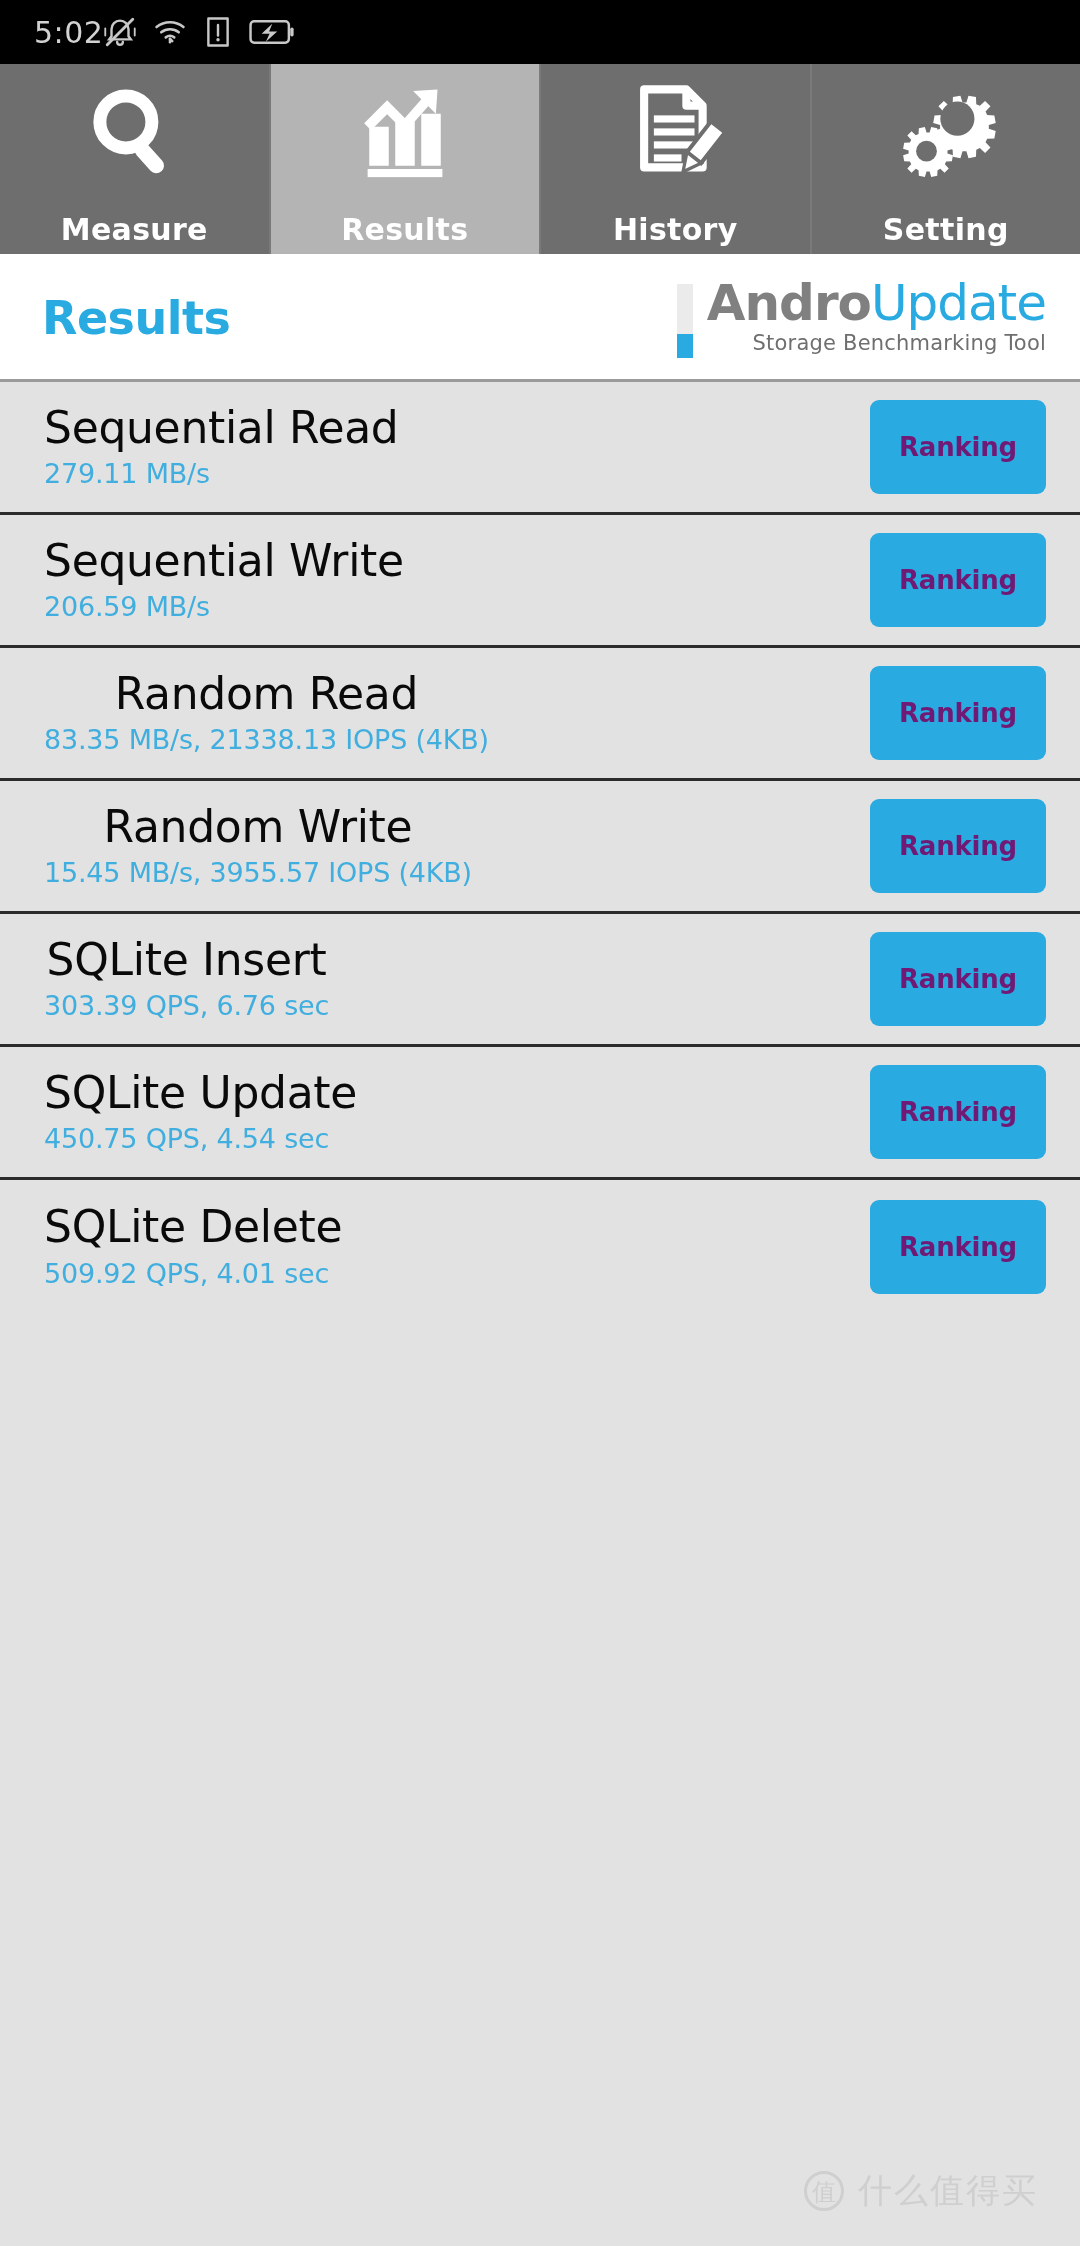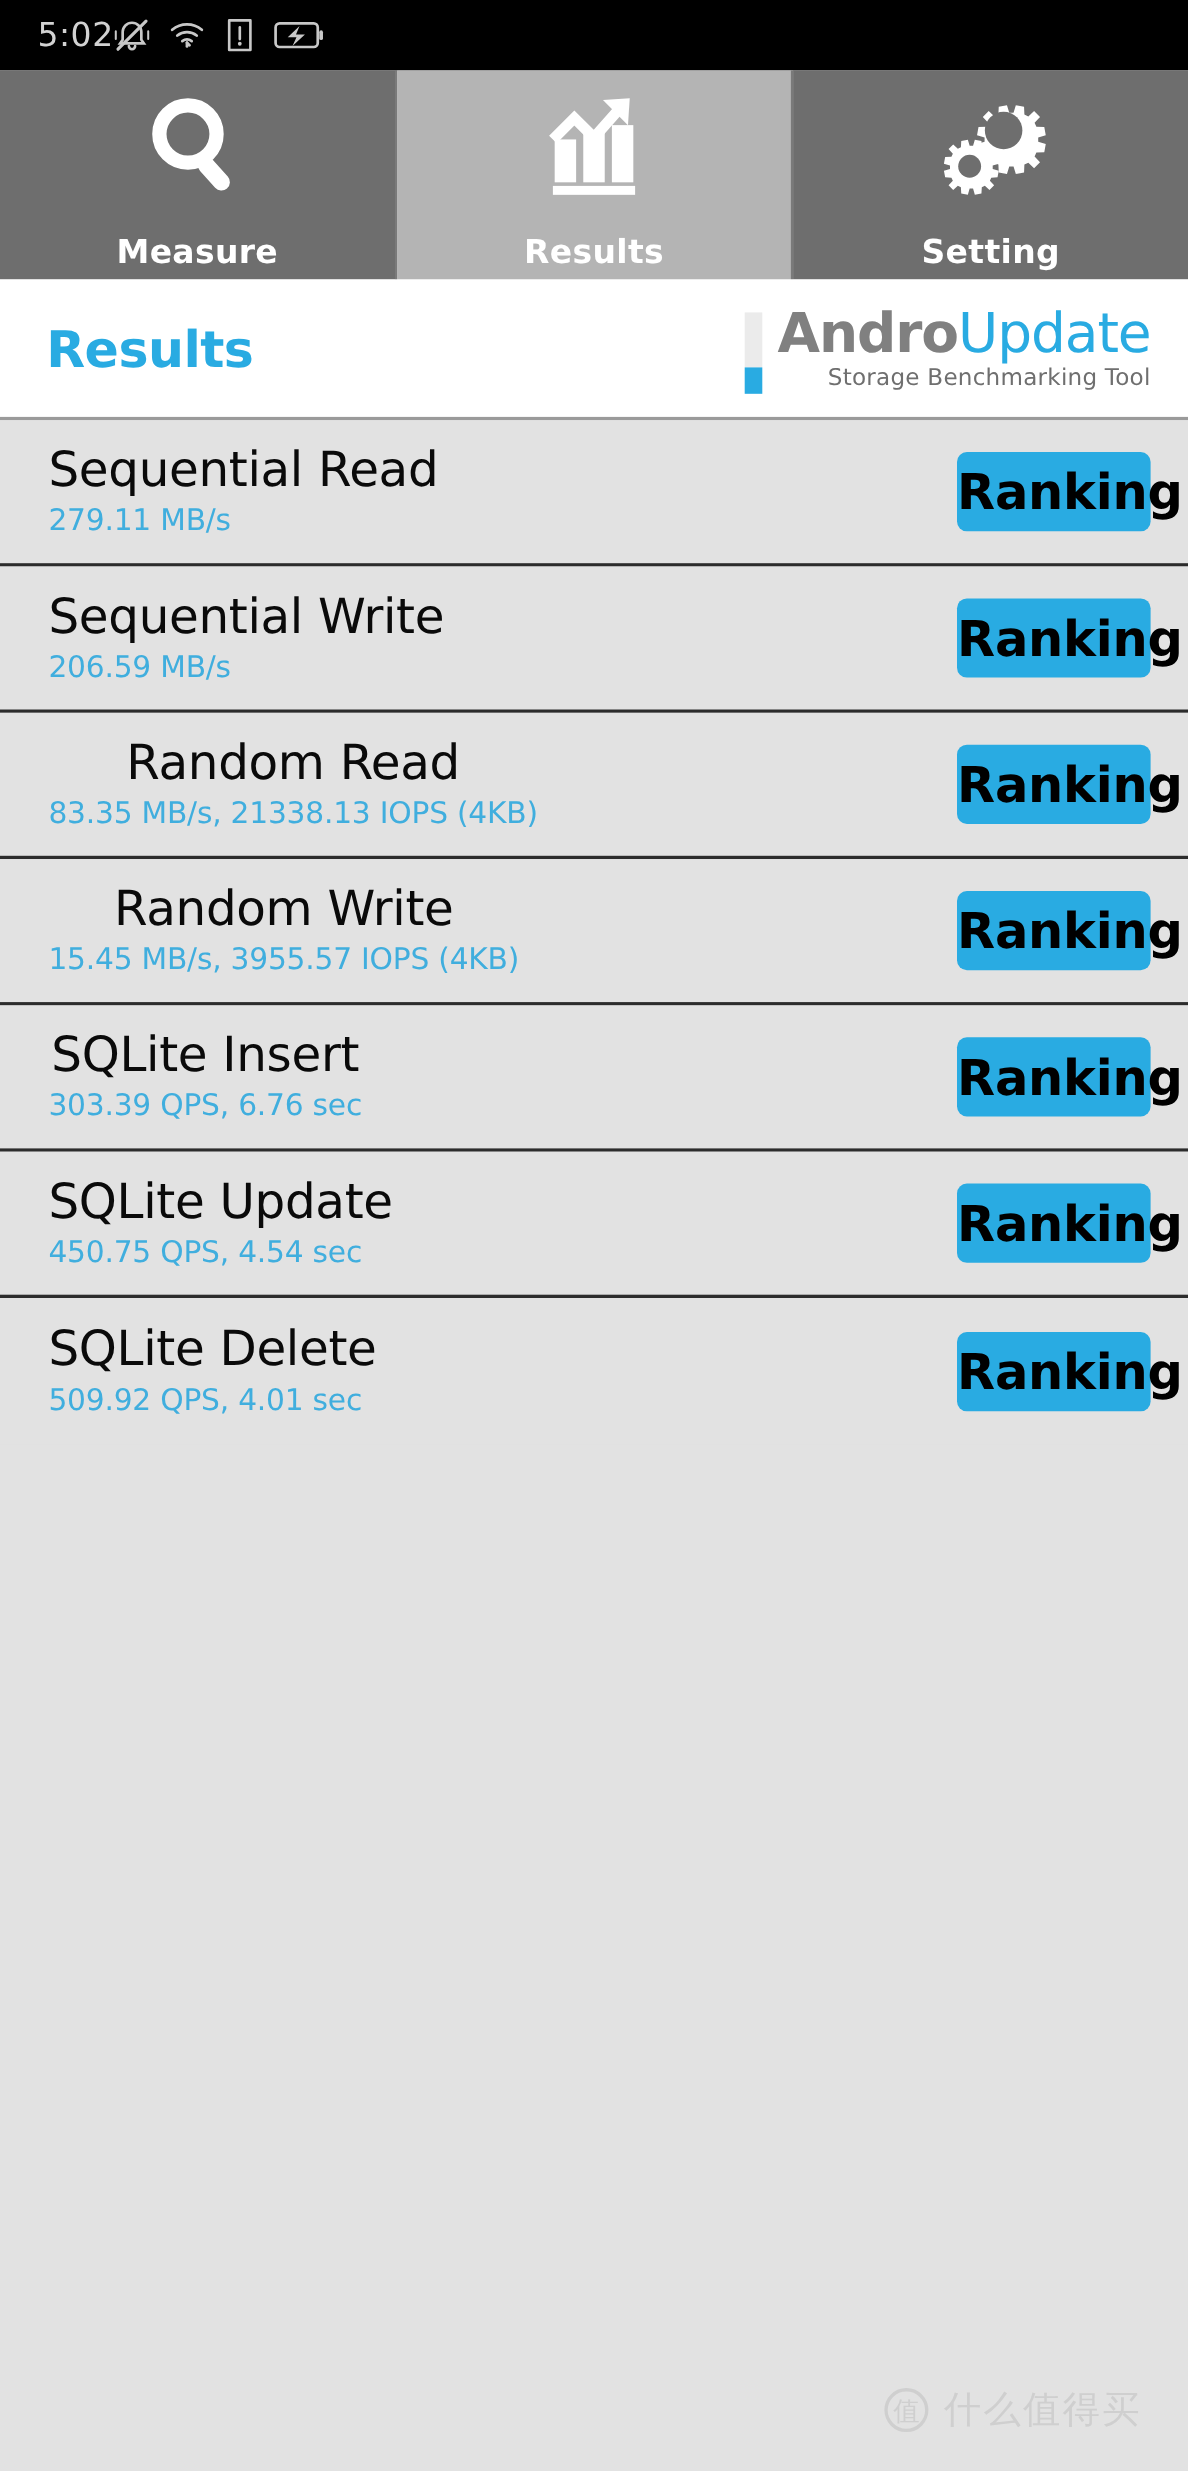--- a/index.html
+++ b/index.html
@@ -67,23 +67,23 @@
     background:#e2e2e2;
   }
   .row-texts { display:flex; flex-direction:column; justify-content:center; }
   .row-title {
     font-size:44px; color:#0a0a0a; line-height:1.12; letter-spacing:-.3px;text-align:center;
   }
   .row-value {
     font-size:27px; color:#40aede; line-height:1.3; margin-top:4px; letter-spacing:-.2px;
   }
   .rank-btn {
-    background:#29abe2; color:#000000; border:none; border-radius:9px;
-    font-family:"DejaVu Sans", sans-serif; font-size:45px; font-weight:bold;
-    width:176px; height:72px; line-height:74px; text-align:center;
+    background:#29abe2; color:#701a75; border:none; border-radius:9px;
+    font-family:"DejaVu Sans", sans-serif; font-size:26px; font-weight:bold;
+    width:176px; height:94px; line-height:74px; text-align:center;
     letter-spacing:-.2px; cursor:pointer; padding:0;
   }
 
   
   .filler { background:#e2e2e2; flex:1 1 auto; position:relative; }
   .watermark {
     position:absolute; right:42px; bottom:32px;
     display:flex; align-items:center; gap:14px;
     color:#cfcfcf;
   }
@@ -162,20 +162,39 @@
           </g>
           <path d="M9 30 L21 18 L32 29 L47 12" fill="none" stroke="#fff" stroke-width="6" stroke-linejoin="miter"></path>
           <path d="M37 8 L52 7 L51 22 Z" fill="#fff"></path>
           <rect x="6" y="26" width="52" height="5" fill="#b4b4b4" opacity="0"></rect>
           <path d="M9 32 L21 20 L32 31 L47 14" fill="none" stroke="#b4b4b4" stroke-width="2.5" opacity="0"></path>
         </svg>
       </div>
       <div class="tab-label">Results</div>
     </div>
 
+    <div class="tab">
+      <div class="tab-icon">
+        <svg width="104" height="104" viewBox="0 0 64 64">
+          <path d="M13 7h26l10 10v38H13z" fill="none" stroke="#fff" stroke-width="5" stroke-linejoin="round"></path>
+          <path d="M39 7v10h10" fill="none" stroke="#fff" stroke-width="5" stroke-linejoin="round"></path>
+          <g fill="#fff">
+            <rect x="19" y="23" width="25" height="4.4"></rect>
+            <rect x="19" y="31" width="25" height="4.4"></rect>
+            <rect x="19" y="39" width="25" height="4.4"></rect>
+            <rect x="19" y="47" width="17" height="4.4"></rect>
+          </g>
+          <g transform="rotate(38 47 44)">
+            <rect x="42" y="26" width="11" height="24" fill="#fff" stroke="#6e6e6e" stroke-width="2.5"></rect>
+            <path d="M42 50 L47.5 61 L53 50 Z" fill="#fff" stroke="#6e6e6e" stroke-width="2"></path>
+          </g>
+        </svg>
+      </div>
+      <div class="tab-label">History</div>
+    </div>
 
     <div class="tab">
       <div class="tab-icon">
         <svg width="104" height="104" viewBox="0 0 64 64">
           <g fill="#fff">
             <path d="M40 12.5l2.6.1 1.4-4.6 5 .9.2 4.8 2.4 1.1 3.5-3.3 3.6 3.6-3.3 3.5 1.1 2.4 4.8.2.9 5-4.6 1.4v2.6l4.6 1.4-.9 5-4.8.2-1.1 2.4 3.3 3.5-3.6 3.6-3.5-3.3-2.4 1.1-.2 4.8-5 .9-1.4-4.6H40l-1.4 4.6-5-.9-.2-4.8-2.4-1.1-3.5 3.3-3.6-3.6 3.3-3.5-1.1-2.4-4.8-.2-.9-5 4.6-1.4v-2.6l-4.6-1.4.9-5 4.8-.2 1.1-2.4-3.3-3.5 3.6-3.6 3.5 3.3 2.4-1.1.2-4.8 5-.9 1.4 4.6z" transform="translate(-2,-2) scale(0.92) translate(8,6)"></path>
           </g>
           <circle cx="39" cy="25" r="10.5" fill="#6e6e6e"></circle>
           <g fill="#fff">
             <path d="M18 37.5l1.9.1 1-3.4 3.7.7.2 3.5 1.7.8 2.6-2.4 2.6 2.6-2.4 2.6.8 1.7 3.5.2.7 3.7-3.4 1v1.9l3.4 1-.7 3.7-3.5.2-.8 1.7 2.4 2.6-2.6 2.6-2.6-2.4-1.7.8-.2 3.5-3.7.7-1-3.4H18l-1 3.4-3.7-.7-.2-3.5-1.7-.8-2.6 2.4-2.6-2.6 2.4-2.6-.8-1.7-3.5-.2-.7-3.7 3.4-1v-1.9l-3.4-1 .7-3.7 3.5-.2.8-1.7-2.4-2.6 2.6-2.6 2.6 2.4 1.7-.8.2-3.5 3.7-.7 1 3.4z" transform="translate(2,-4)"></path>

